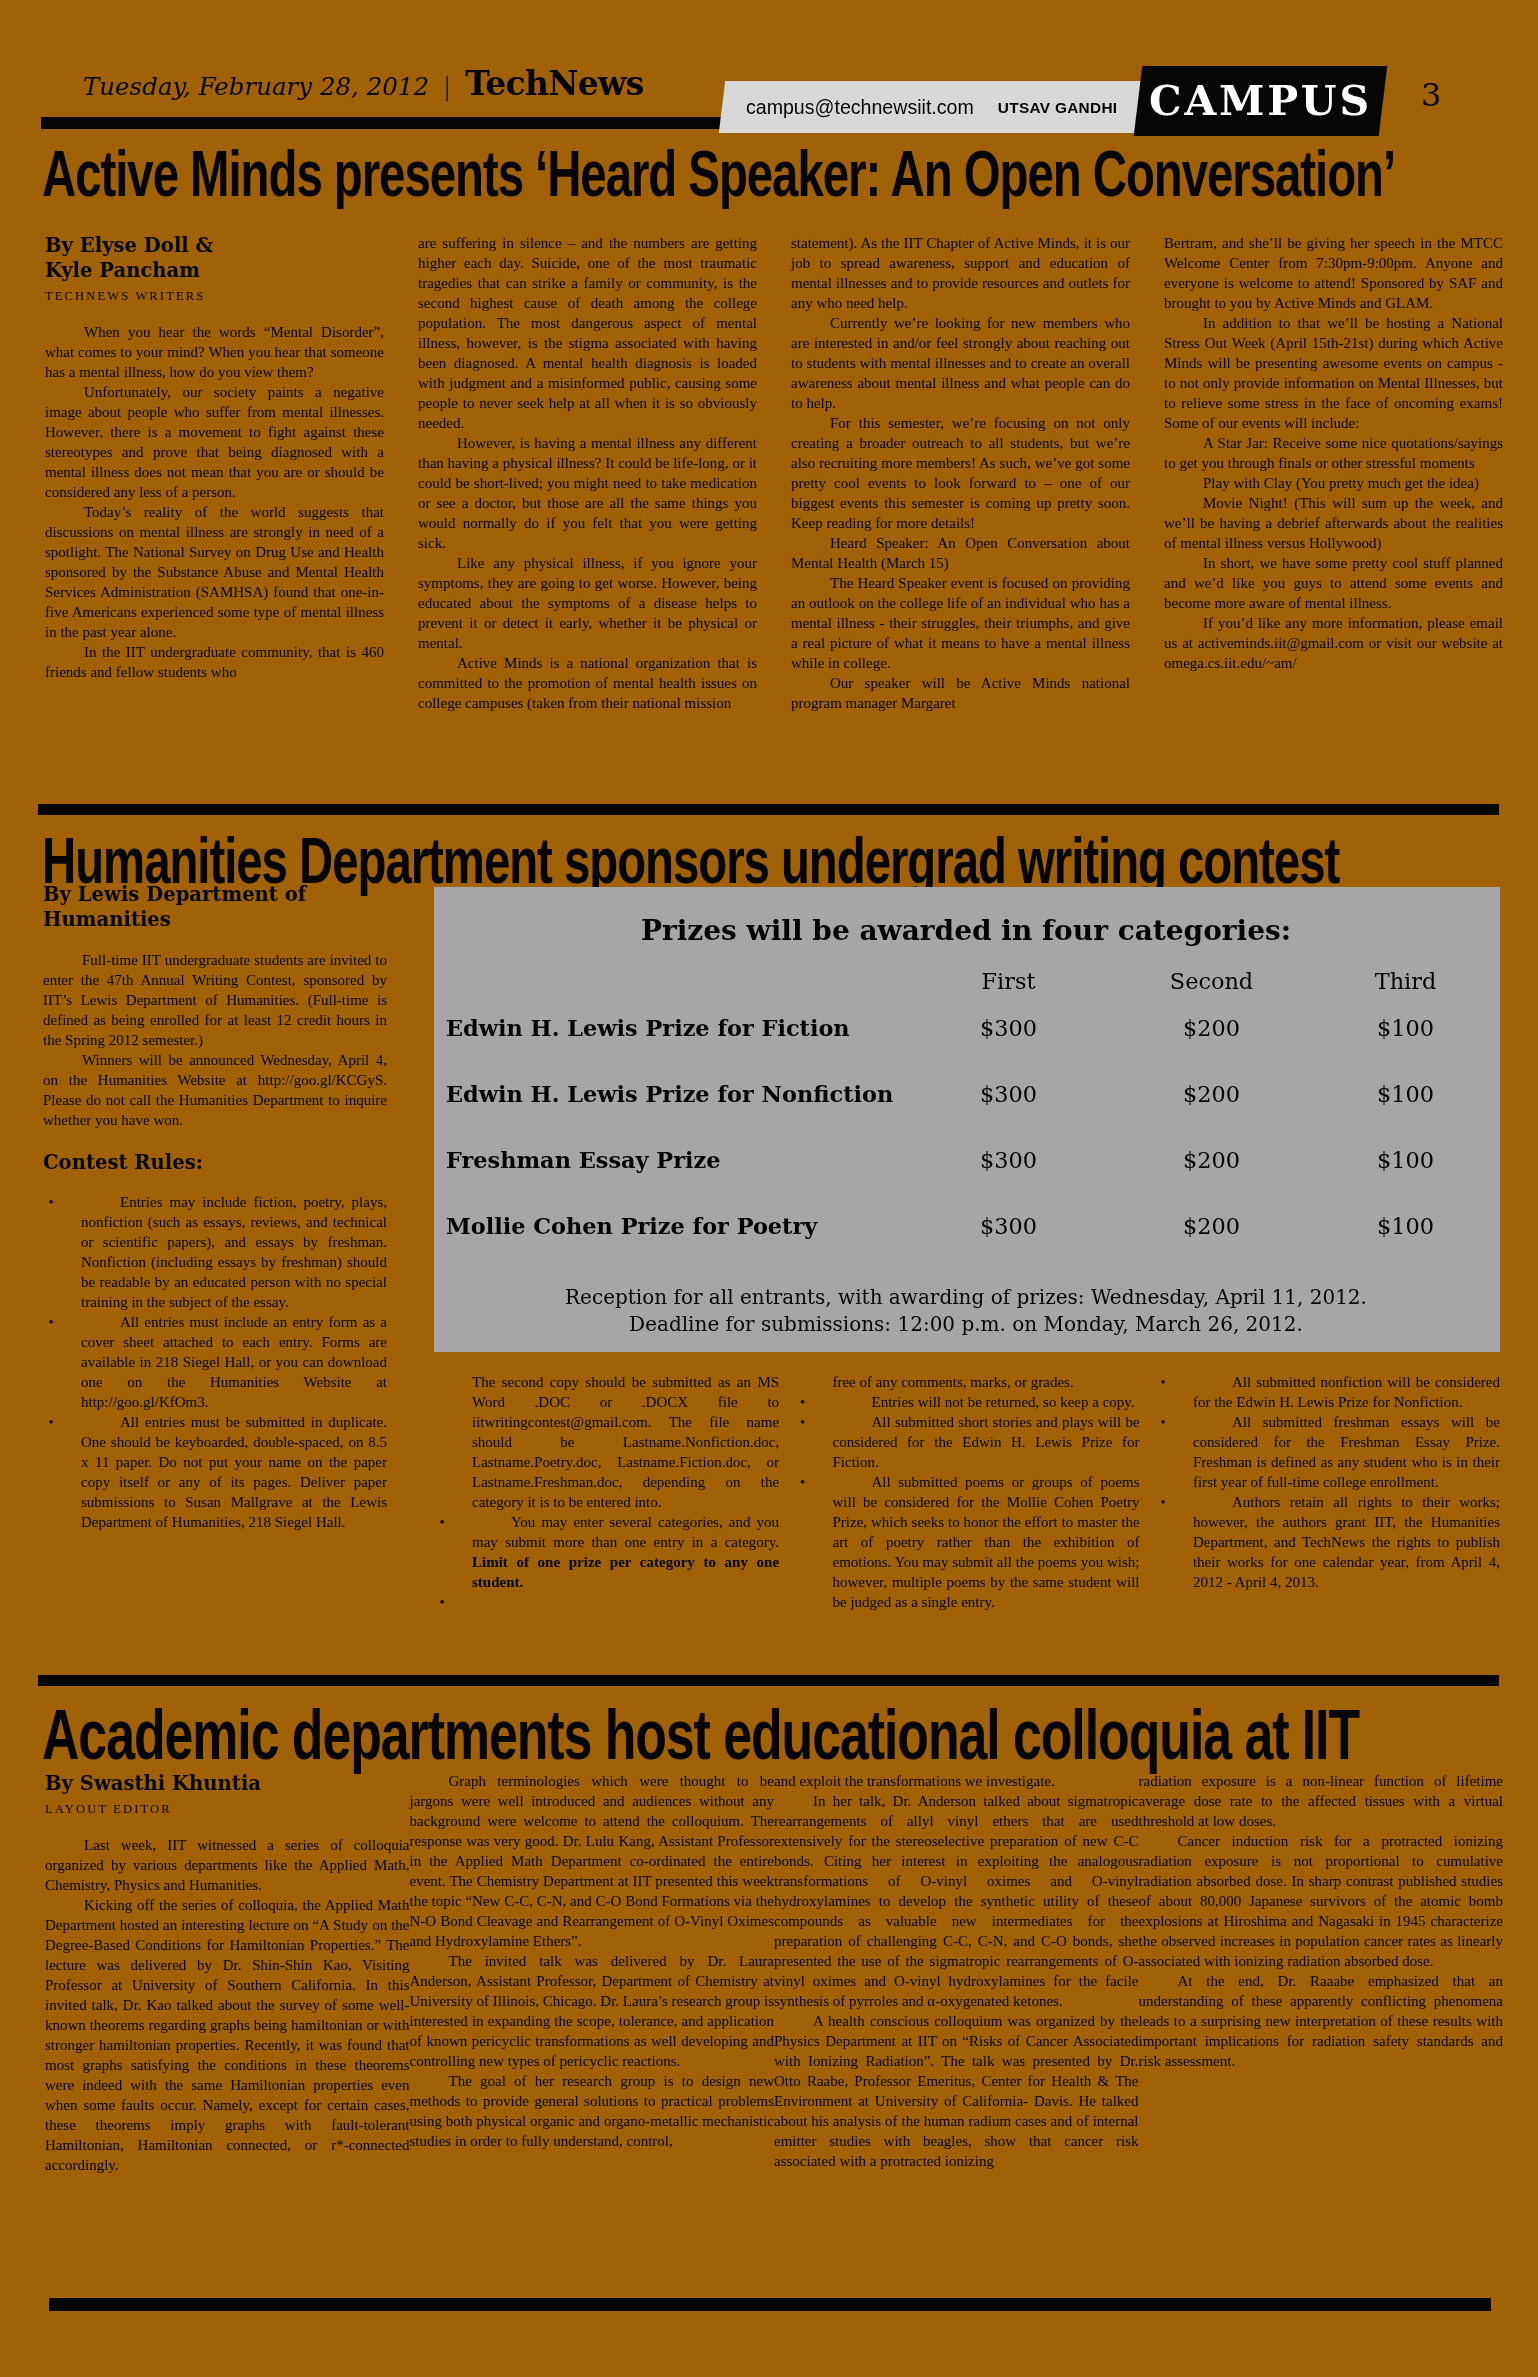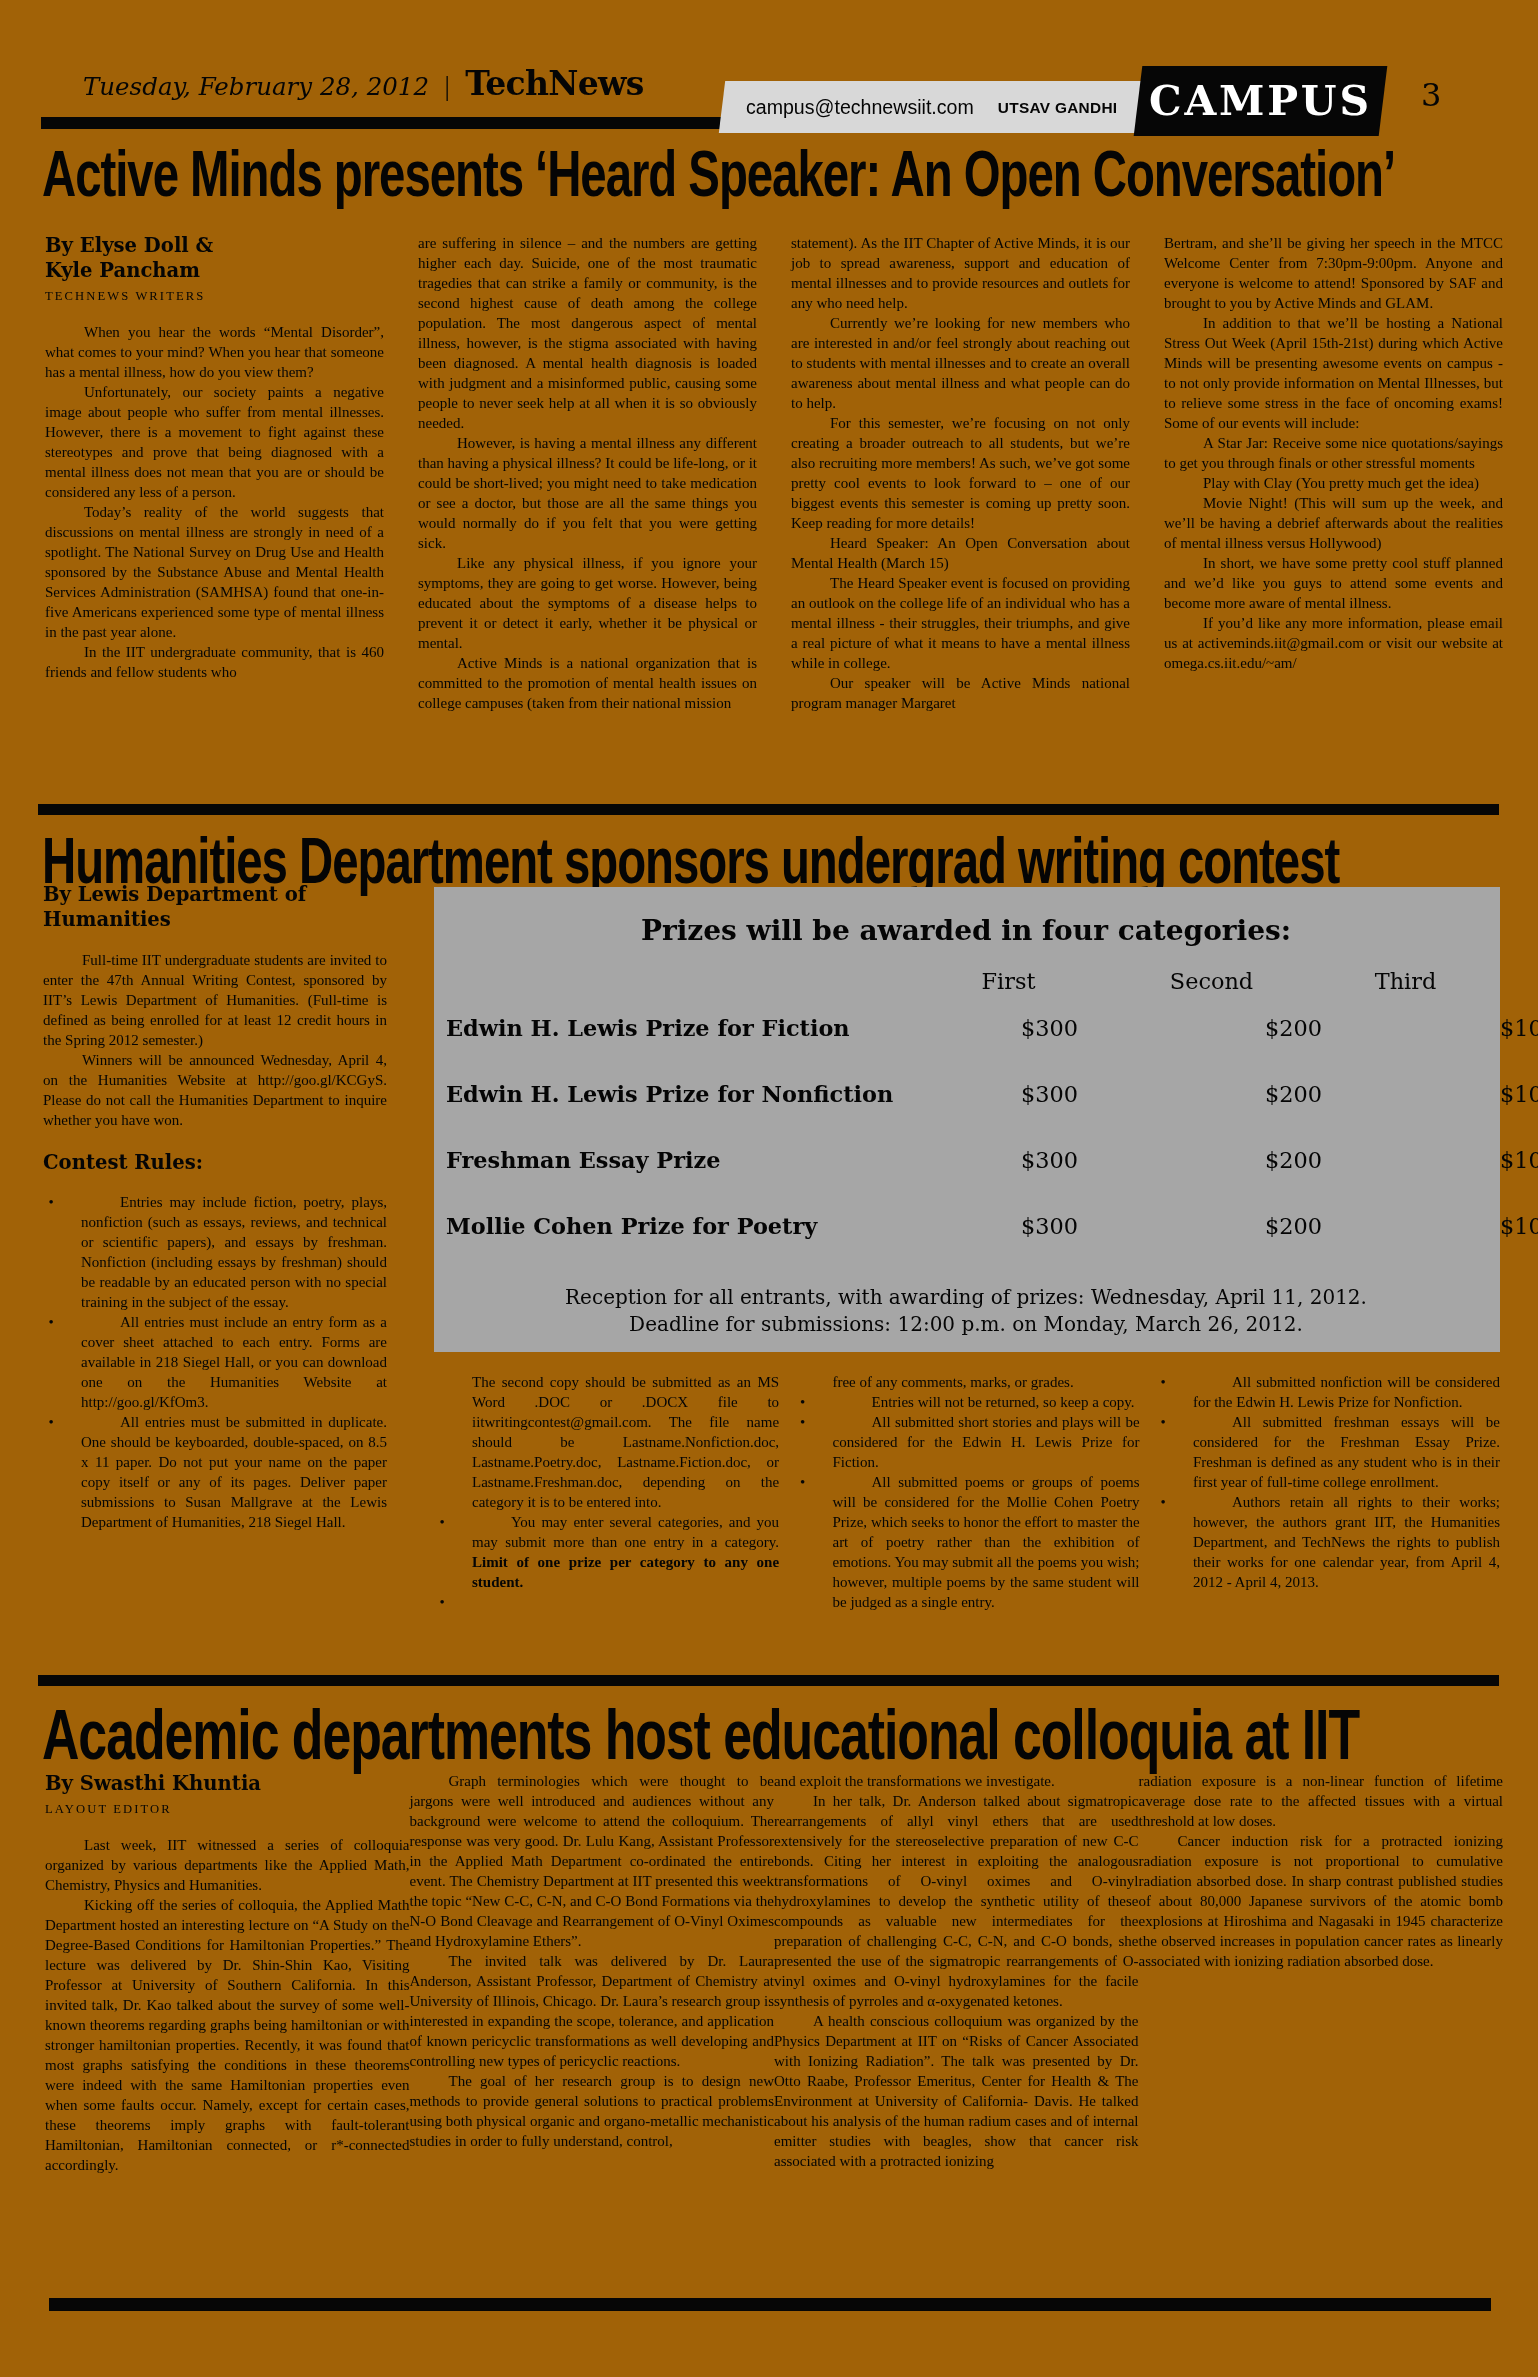--- a/index.html
+++ b/index.html
@@ -52,21 +52,21 @@
   .byline-block { margin-bottom:18px; }
   .byline { font-family:"DejaVu Serif", serif; font-weight:700; font-size:19.6px; line-height:25px; }
   .byline-role { font-size:12.6px; letter-spacing:2.1px; margin-top:5.6px; }
   .rules-heading { font-family:"DejaVu Serif", serif; font-weight:700; font-size:19.6px; margin:21px 0 18px 0; }
   
   .prizebox { position:absolute; left:434px; top:887px; width:1066px; height:465px;
     background:var(--table_bg,#a6a6a6); padding:25px 14px 0 12px; }
   .ptitle { text-align:center; font-family:"DejaVu Serif", serif; font-weight:700; font-size:28px; line-height:38px; }
   .prow { display:grid; grid-template-columns:475px 175px 231px 157px; align-items:center; }
   .prow.phead { margin-top:17px; height:28px; }
-  .prow.pdata { height:66px;gap:41px; }
+  .prow.pdata { height:66px; }
   .pcell { text-align:center; font-family:"DejaVu Serif", serif; font-size:22.4px; }
   .pcell.plabel { text-align:left; font-weight:700; }
   .pcell.phcell { font-weight:400; }
   .pfooter { margin-top:25px; text-align:center; font-size:20px; line-height:26.6px; font-family:"DejaVu Serif", serif; }
 </style>
 </head>
 <body>
 
 <div class="page">
 
@@ -265,18 +265,19 @@
         <p class="para">The goal of her research group is to design new methods to provide general solutions to practical problems using both physical organic and organo-metallic mechanistic studies in order to fully understand, control,</p>
       </div>
     <div class="col">
         <p class="para noindent">and exploit the transformations we investigate.</p>
         <p class="para">In her talk, Dr. Anderson talked about sigmatropic rearrangements of allyl vinyl ethers that are used extensively for the stereoselective preparation of new C-C bonds. Citing her interest in exploiting the analogous transformations of O-vinyl oximes and O-vinyl hydroxylamines to develop the synthetic utility of these compounds as valuable new intermediates for the preparation of challenging C-C, C-N, and C-O bonds, she presented the use of the sigmatropic rearrangements of O-vinyl oximes and O-vinyl hydroxylamines for the facile synthesis of pyrroles and α-oxygenated ketones.</p>
         <p class="para">A health conscious colloquium was organized by the Physics Department at IIT on “Risks of Cancer Associated with Ionizing Radiation”. The talk was presented by Dr. Otto Raabe, Professor Emeritus, Center for Health &amp; The Environment at University of California- Davis. He talked about his analysis of the human radium cases and of internal emitter studies with beagles, show that cancer risk associated with a protracted ionizing</p>
       </div>
     <div class="col">
         <p class="para noindent">radiation exposure is a non-linear function of lifetime average dose rate to the affected tissues with a virtual threshold at low doses.</p>
         <p class="para">Cancer induction risk for a protracted ionizing radiation exposure is not proportional to cumulative radiation absorbed dose. In sharp contrast published studies of about 80,000 Japanese survivors of the atomic bomb explosions at Hiroshima and Nagasaki in 1945 characterize the observed increases in population cancer rates as linearly associated with ionizing radiation absorbed dose.</p>
+        <p class="para">At the end, Dr. Raaabe emphasized that an understanding of these apparently conflicting phenomena leads to a surprising new interpretation of these results with important implications for radiation safety standards and risk assessment.</p>
       </div>
   </div>
 
   <div class="bottom-bar"></div>
 </div>
 
 
 </body></html>

